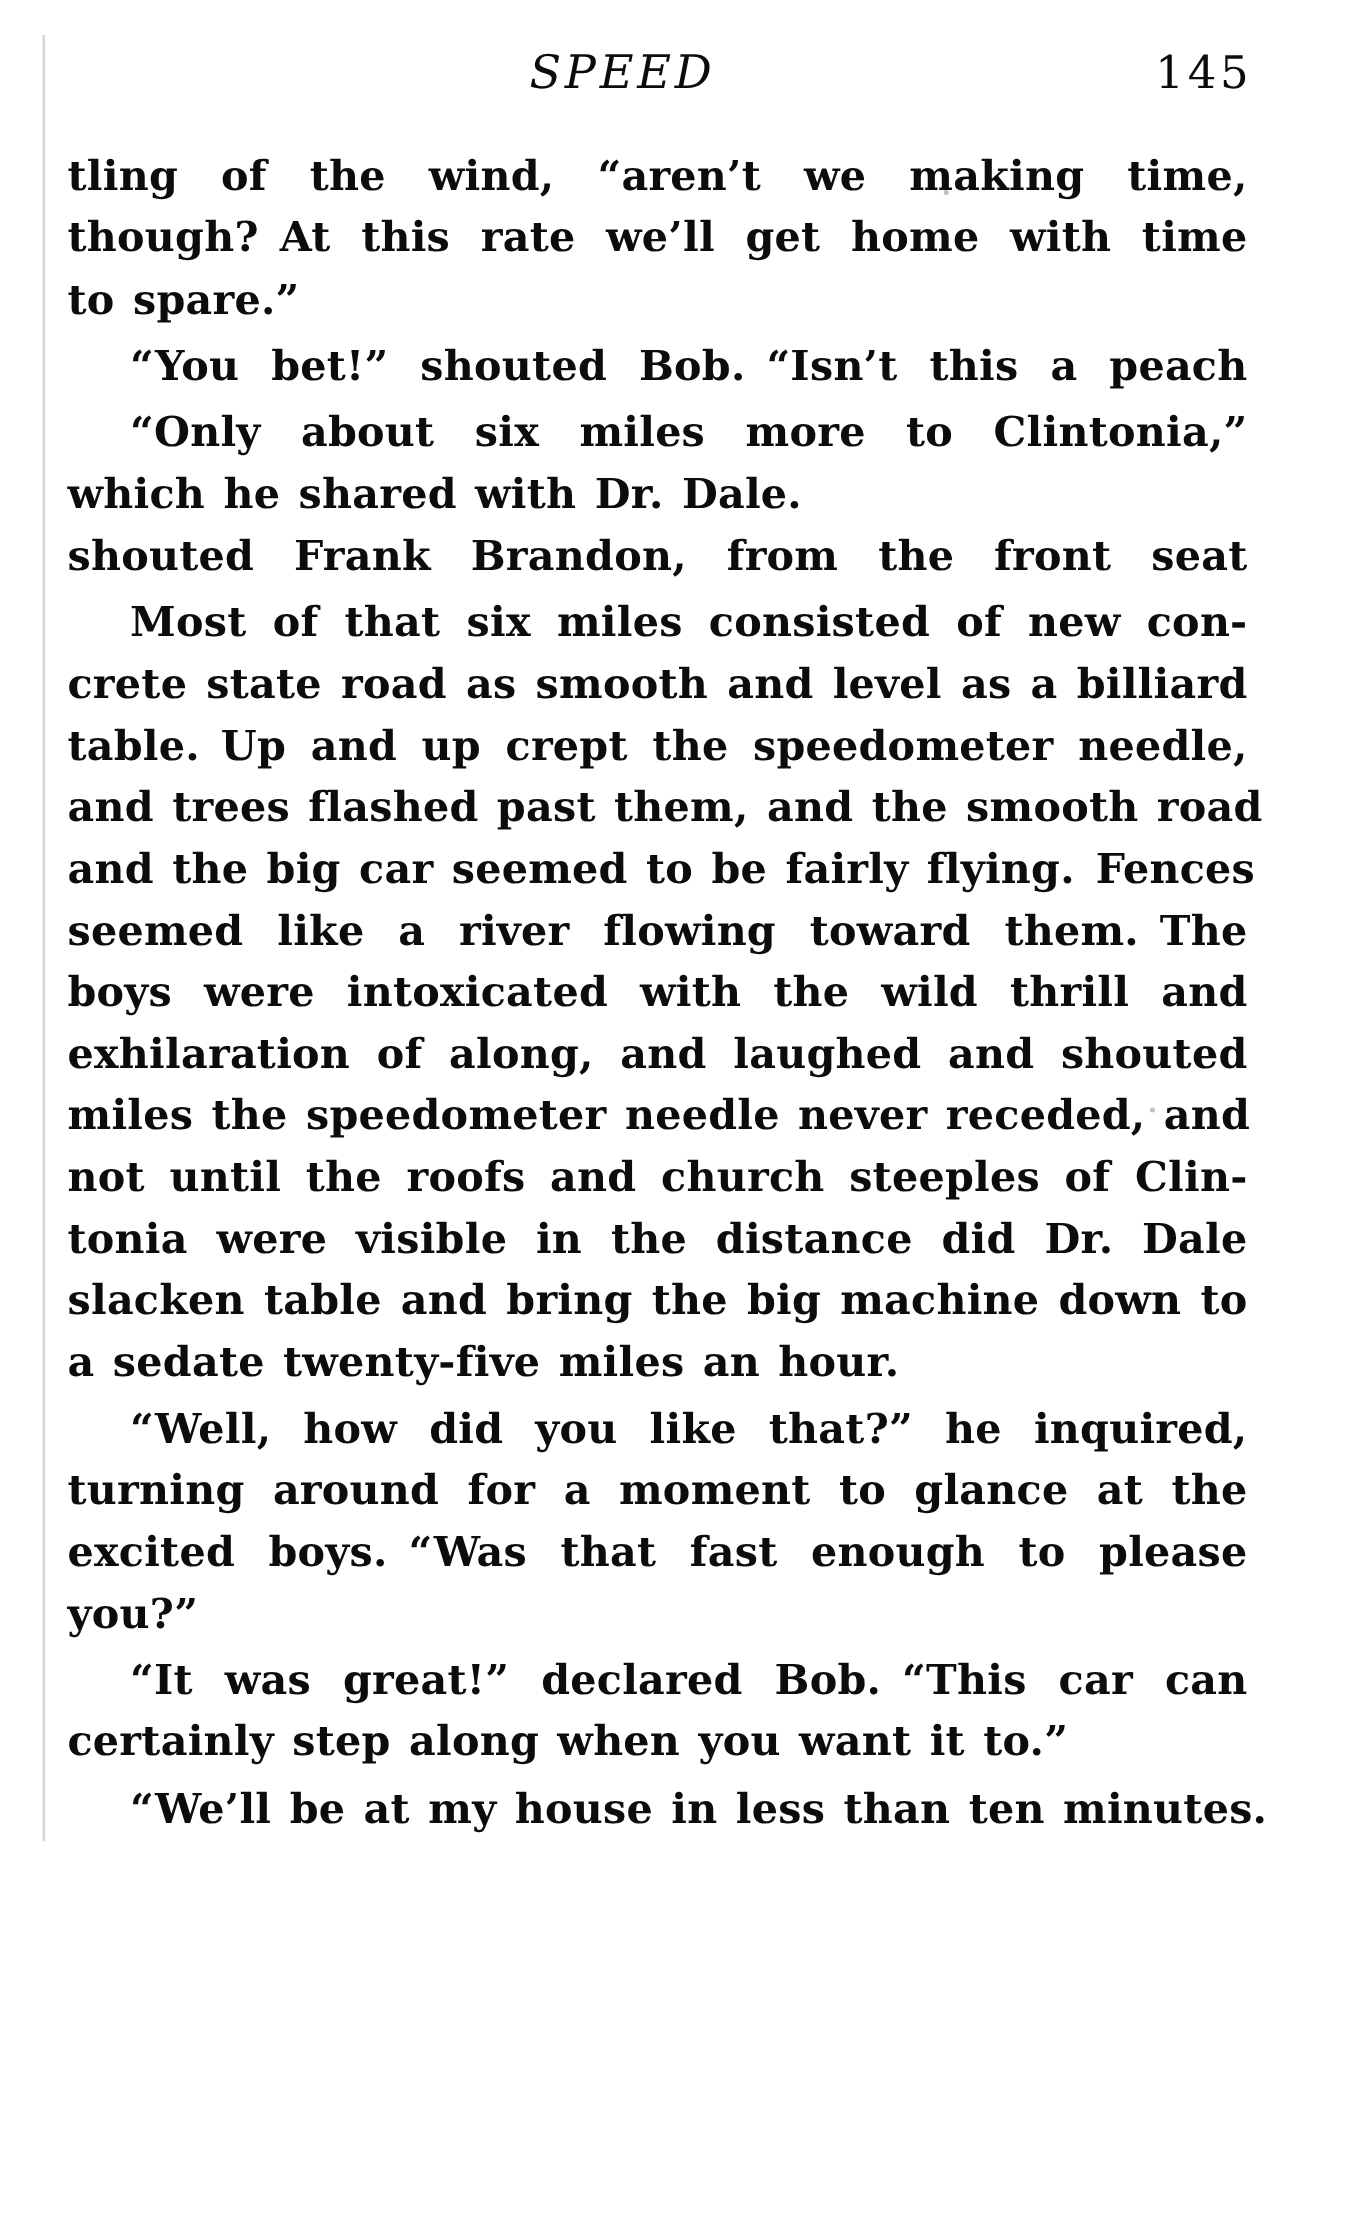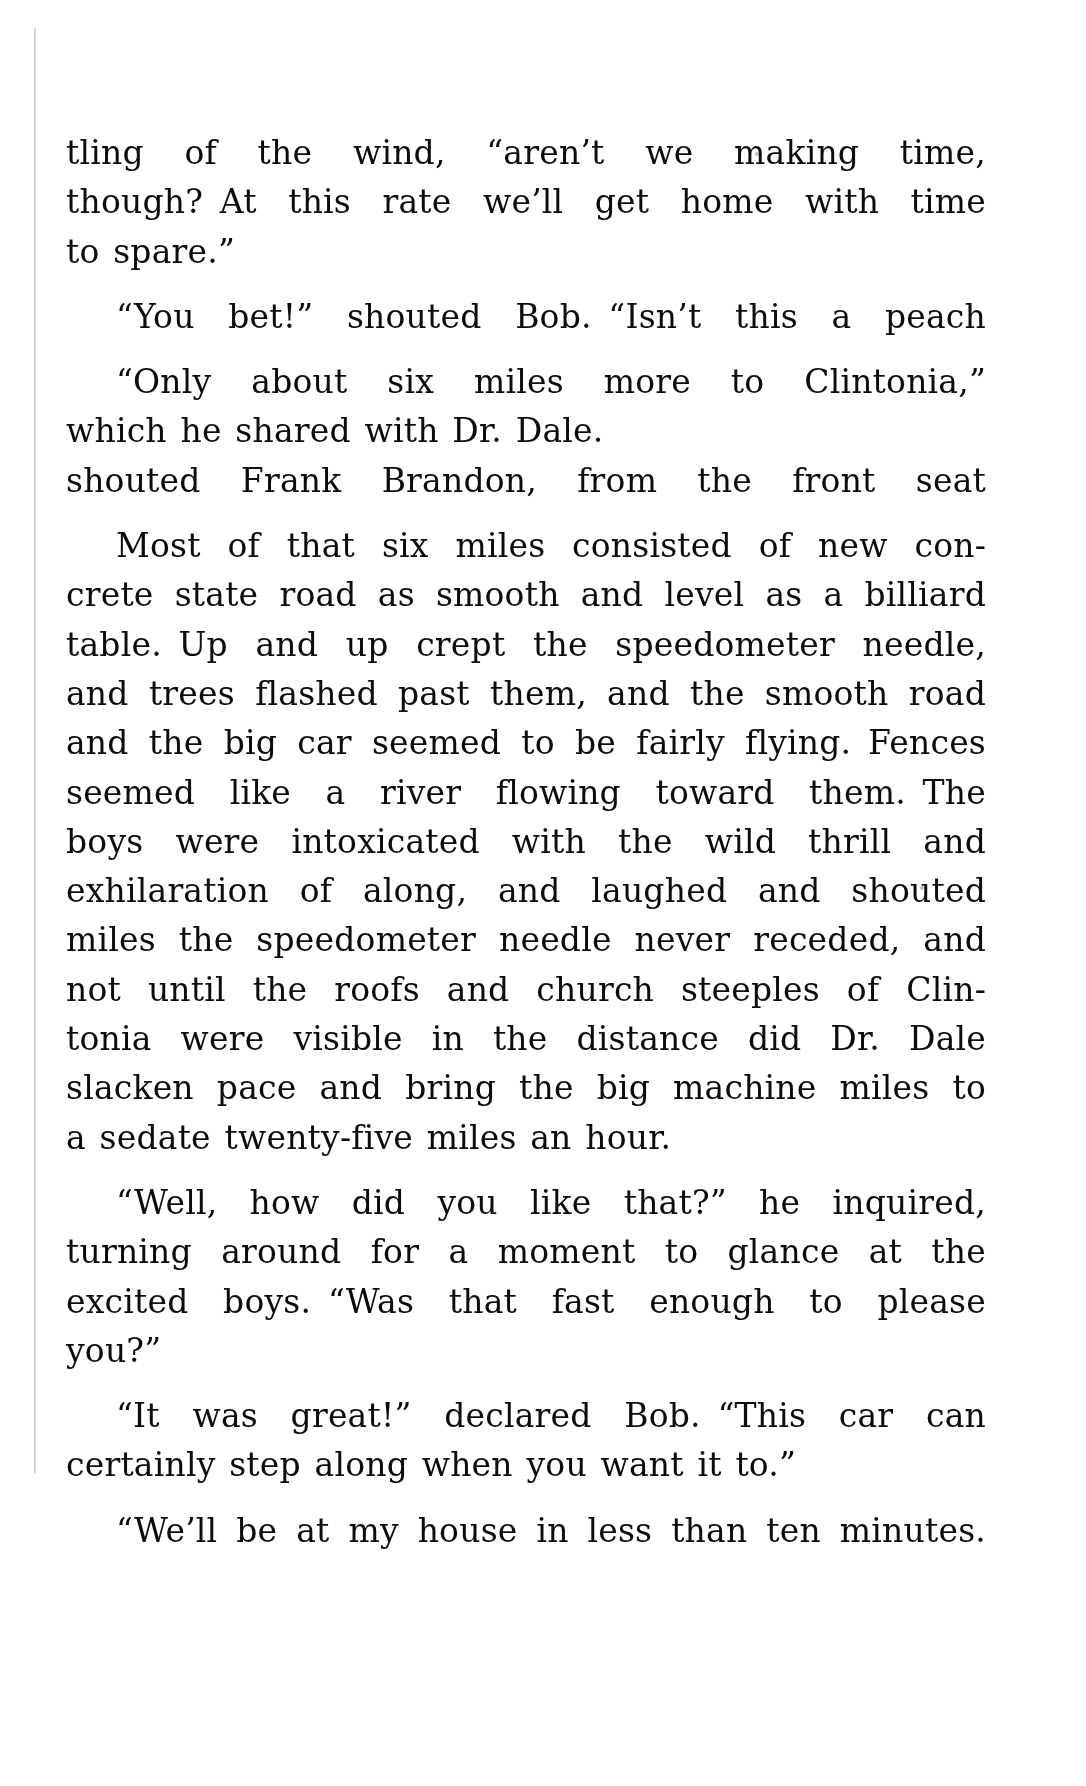--- a/index.html
+++ b/index.html
@@ -53,21 +53,21 @@
   .text-block {
     position: absolute;
     top: 112px;
     left: 50px;
     width: 952px;
     font-size: 33px;
     line-height: 49.3px;
     letter-spacing: 0.2px;
     word-spacing: 3px;
   }
-  .para { margin: 16px; }
+  .para { margin: 4px; font-weight: bold; }
   .line {
     text-align: justify;
     text-align-last: justify;
     white-space: nowrap;
     height: 49.3px;
   }
   .line.last {
     text-align: right;
     text-align-last: left;
   }
@@ -80,20 +80,24 @@
     border-radius: 50%;
     opacity: 0.55;
   }
 </style>
 </head>
 <body>
 
 <div class="page">
   <div class="edge-line"></div>
 
+  <div class="header">
+    <div class="running-title">SPEED</div>
+    <div class="page-number">145</div>
+  </div>
 
   <div class="text-block" id="text-block">
       <div class="para">
         <div class="line">tling of the wind, “aren’t we making time,</div>
         <div class="line">though? At this rate we’ll get home with time</div>
         <div class="line last">to spare.”</div>
       </div>
       <div class="para">
         <div class="line ind">“You bet!” shouted Bob. “Isn’t this a peach</div>
       </div>
@@ -107,21 +111,21 @@
         <div class="line">crete state road as smooth and level as a billiard</div>
         <div class="line">table. Up and up crept the speedometer needle,</div>
         <div class="line">and trees flashed past them, and the smooth road</div>
         <div class="line">and the big car seemed to be fairly flying. Fences</div>
         <div class="line">seemed like a river flowing toward them. The</div>
         <div class="line">boys were intoxicated with the wild thrill and</div>
         <div class="line">exhilaration of along, and laughed and shouted</div>
         <div class="line">miles the speedometer needle never receded, and</div>
         <div class="line">not until the roofs and church steeples of Clin-</div>
         <div class="line">tonia were visible in the distance did Dr. Dale</div>
-        <div class="line">slacken pace and bring the big machine miles to</div>
+        <div class="line">slacken table and bring the big machine down to</div>
         <div class="line last">a sedate twenty-five miles an hour.</div>
       </div>
       <div class="para">
         <div class="line ind">“Well, how did you like that?” he inquired,</div>
         <div class="line">turning around for a moment to glance at the</div>
         <div class="line">excited boys. “Was that fast enough to please</div>
         <div class="line last">you?”</div>
       </div>
       <div class="para">
         <div class="line ind">“It was great!” declared Bob. “This car can</div>

